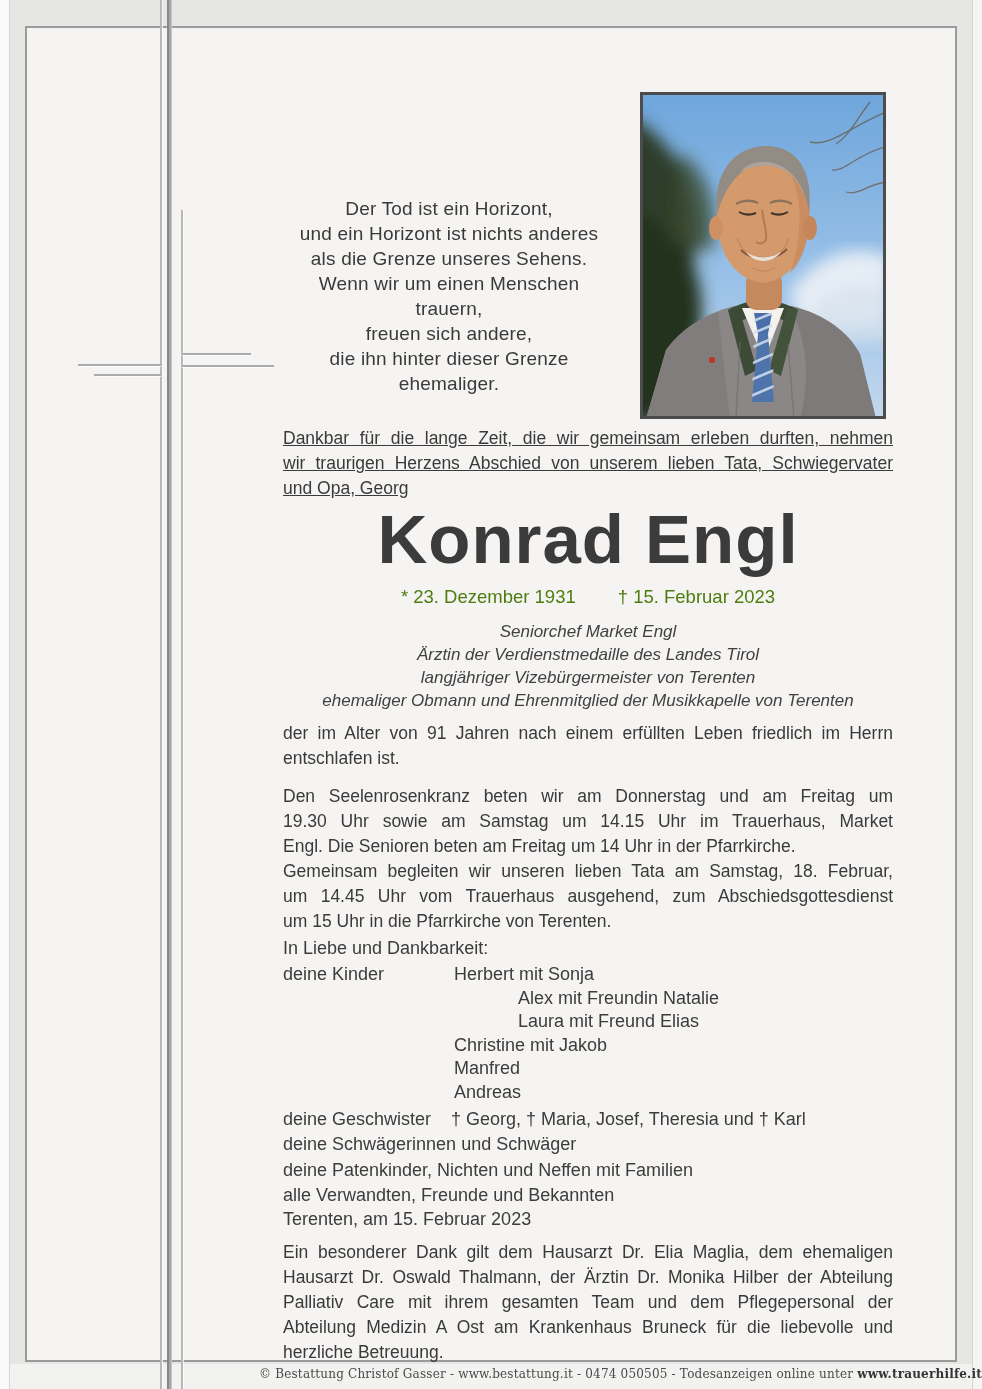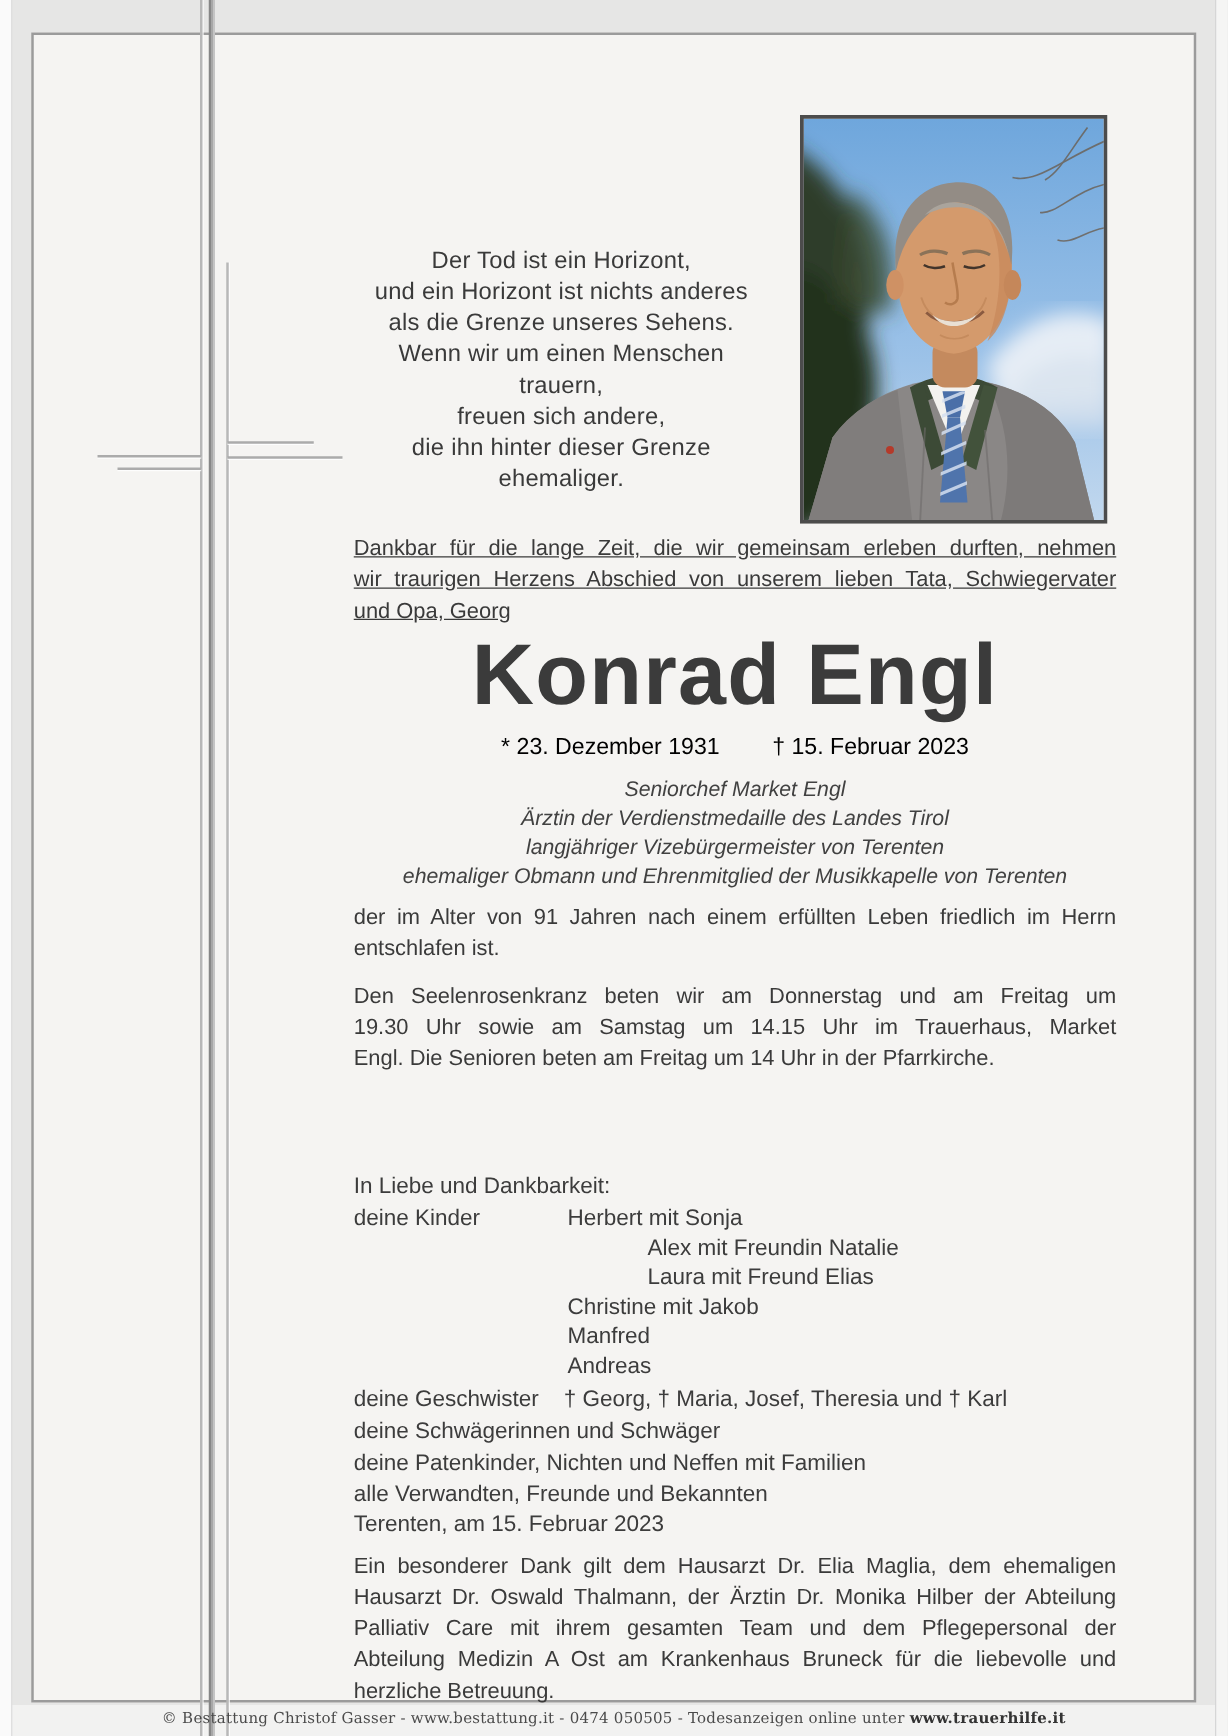--- a/index.html
+++ b/index.html
@@ -31,34 +31,34 @@
   .h-ll{left:94px;top:374px;width:67px;}
   
   .poem{left:283px;top:166px;width:332px;text-align:center;
     font-size:19px;line-height:25px;letter-spacing:.2px;color:#3a3a3a;margin-top:30px;}
   .col{left:283px;width:610px;}
   .para{font-size:17.5px;line-height:25px;color:#3a3a3a;}
   .jl{text-align:justify;text-align-last:justify;}
   .intro{top:426px;text-decoration:underline;}
   .deceased{top:498px;text-align:center;font-size:69px;font-weight:700;
     letter-spacing:1px;color:#3b3b3b;line-height:84px;}
-  .dates{top:586px;display:flex;justify-content:center;gap:42px;font-size:18.5px;color:#000000;align-items:flex-end;}
+  .dates{top:586px;display:flex;justify-content:center;gap:42px;font-size:18.5px;color:#4d7c0f;align-items:flex-end;}
   .honors{top:620px;text-align:center;font-style:italic;font-size:17px;line-height:23px;color:#414141;}
   .passing{top:721px;}
   .schedule{top:784px;}
   .mourn-head{top:938px;font-size:18px;}
   .children{top:963px;font-size:18px;line-height:23.5px;}
   .children .lbl{display:inline-block;width:171px;}
   .ind1{padding-left:171px;}
   .ind2{padding-left:235px;}
   .siblings{top:1107px;font-size:18px;line-height:25.3px;}
   .siblings .lbl{display:inline-block;width:168px;}
   .dateline{top:1209px;font-size:18px;}
   .thanks{top:1240px;}
-  .footer-credit{left:0;top:1367px;width:982px;text-align:center;
+  .footer-credit{left:0;top:1367px;width:982px;text-align:right;
     font-family:"DejaVu Serif",serif;font-size:12px;color:#4a4a4a;letter-spacing:.2px;}
   .footer-credit b{font-weight:bold;color:#333;}
   
   .photo{left:640px;top:92px;width:246px;height:327px;}
 </style>
 </head>
 <body>
 
 <div class="abs strip-left"></div>
 <div class="abs strip-right"></div>
@@ -209,20 +209,25 @@
   <div class="jl">der im Alter von 91 Jahren nach einem erfüllten Leben friedlich im Herrn</div>
   <div>entschlafen ist.</div>
 </div>
 
 <div class="abs col para schedule">
   <div>
     <div class="jl">Den Seelenrosenkranz beten wir am Donnerstag und am Freitag um</div>
     <div class="jl">19.30 Uhr sowie am Samstag um 14.15 Uhr im Trauerhaus, Market</div>
     <div>Engl. Die Senioren beten am Freitag um 14 Uhr in der Pfarrkirche.</div>
   </div>
+  <div>
+    <div class="jl">Gemeinsam begleiten wir unseren lieben Tata am Samstag, 18. Februar,</div>
+    <div class="jl">um 14.45 Uhr vom Trauerhaus ausgehend, zum Abschiedsgottesdienst</div>
+    <div>um 15 Uhr in die Pfarrkirche von Terenten.</div>
+  </div>
 </div>
 
 <div class="abs col mourn-head">In Liebe und Dankbarkeit:</div>
 
 <div class="abs col children">
   <div>
     <span class="lbl">deine Kinder</span><span>Herbert mit Sonja</span>
   </div>
   <div class="ind2">Alex mit Freundin Natalie</div>
   <div class="ind2">Laura mit Freund Elias</div>

